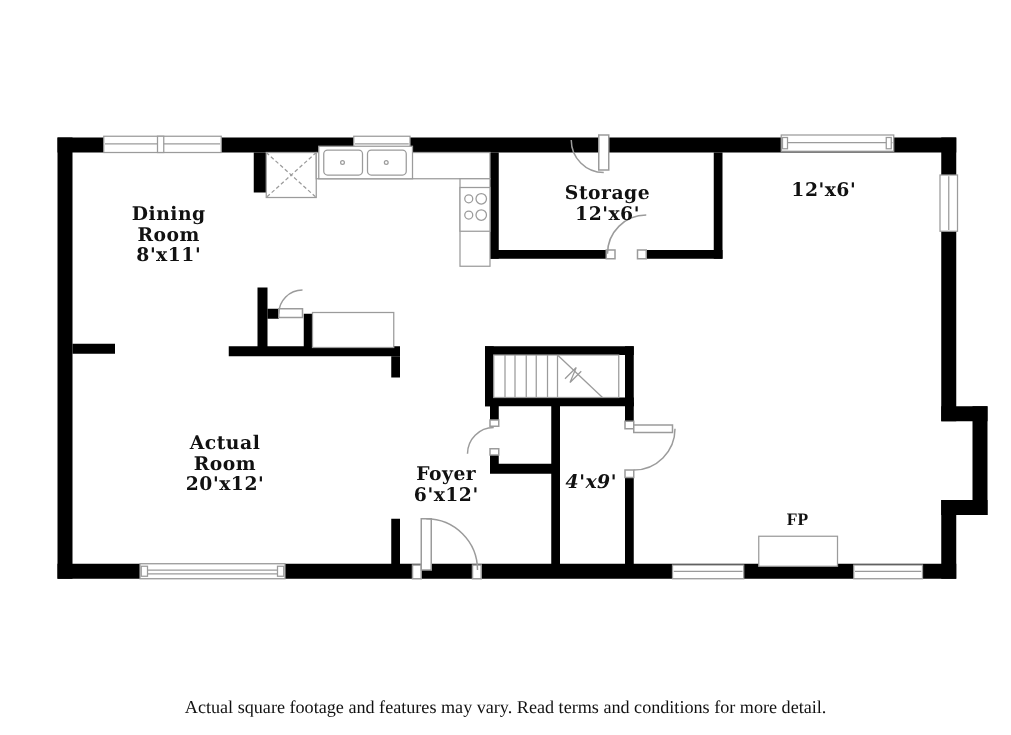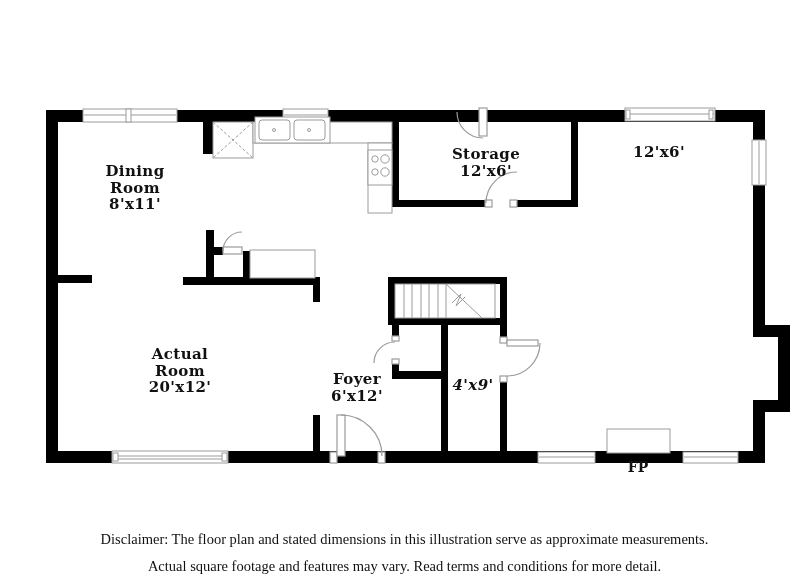--- a/index.html
+++ b/index.html
@@ -204,18 +204,17 @@
   <div class="room-label" style="left:357px;top:371px;">
     <div>Foyer</div>
     <div>6'x12'</div>
   </div>
 
   <div class="room-label" style="left:473px;top:377px;font-style:italic;">
     <div>4'x9'</div>
   </div>
 
 
-  <div class="fp-label" style="left:638px;top:467px;">FP</div>
-
-  <div class="disclaimer" style="top:531px;">Disclaimer: The floor plan and stated dimensions in this illustration serve as approximate measurements.</div>
+  <div class="fp-label" style="left:638px;top:417px;font-family:Liberation Serif, serif;">FP</div>
+
   <div class="disclaimer" style="top:558px;">Actual square footage and features may vary. Read terms and conditions for more detail.</div>
 
 </div>
 
 </body></html>

